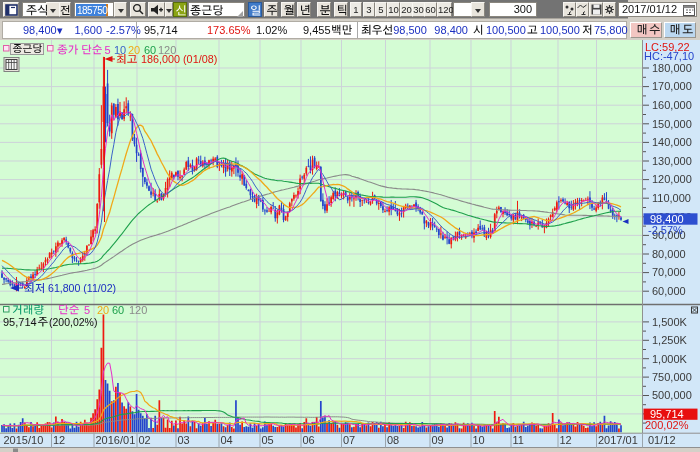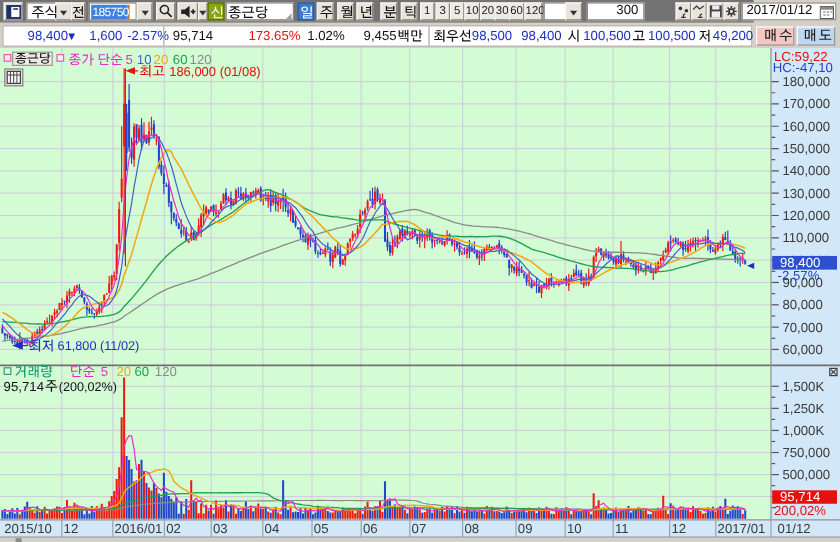--- a/index.html
+++ b/index.html
@@ -116,21 +116,21 @@
   <div class="vsep" style="left:136px"></div>
   <span class="k" style="left:144px;width:30px;text-align:right">95,714</span>
   <span class="r" style="left:207px">173.65%</span>
   <span class="k" style="left:256px">1.02%</span>
   <span class="k" style="left:303px">9,455</span>
   <div class="vsep" style="left:357px"></div>
   <span class="b" style="left:392px;width:36px;text-align:center">98,500</span>
   <span class="b" style="left:432px;width:36px;text-align:right">98,400</span>
   <span class="b" style="left:486px">100,500</span>
   <span class="b" style="left:540px">100,500</span>
-  <span class="b" style="left:594px">49,200</span>
+  <span class="b" style="left:594px">75,800</span>
   <div class="tbtn" style="left:630px;background:#f2c6c2;"></div>
   <div class="tbtn" style="left:664px;background:#bcd8f0;"></div>
 </div>
 
 <svg width="700" height="412" viewBox="0 40 700 412" style="position:absolute;left:0;top:40px">
       <rect x="0" y="40" width="700" height="412" fill="#d4d0c8"></rect>
       <rect x="0" y="40" width="642.5" height="393.2" fill="#d4fcd4"></rect>
       <rect x="642.5" y="40" width="57.5" height="393.2" fill="#d2e7f8"></rect>
       <rect x="0" y="433.2" width="700" height="14.300000000000011" fill="#d2e7f8"></rect>
       <path d="M51.5 40V433.2 M94.0 40V433.2 M137.0 40V433.2 M176.0 40V433.2 M219.0 40V433.2 M260.0 40V433.2 M301.0 40V433.2 M341.5 40V433.2 M385.5 40V433.2 M430.0 40V433.2 M471.0 40V433.2 M511.0 40V433.2 M558.0 40V433.2 M596.5 40V433.2 M0 68.0H642.5 M0 86.6H642.5 M0 105.2H642.5 M0 123.8H642.5 M0 142.4H642.5 M0 161.0H642.5 M0 179.6H642.5 M0 198.2H642.5 M0 216.8H642.5 M0 235.4H642.5 M0 254.0H642.5 M0 272.6H642.5 M0 291.2H642.5 M0 321.9H642.5 M0 340.3H642.5 M0 358.7H642.5 M0 377.1H642.5 M0 395.5H642.5 M0 413.9H642.5" stroke="#cdd2d9" stroke-width="1" fill="none"></path>

